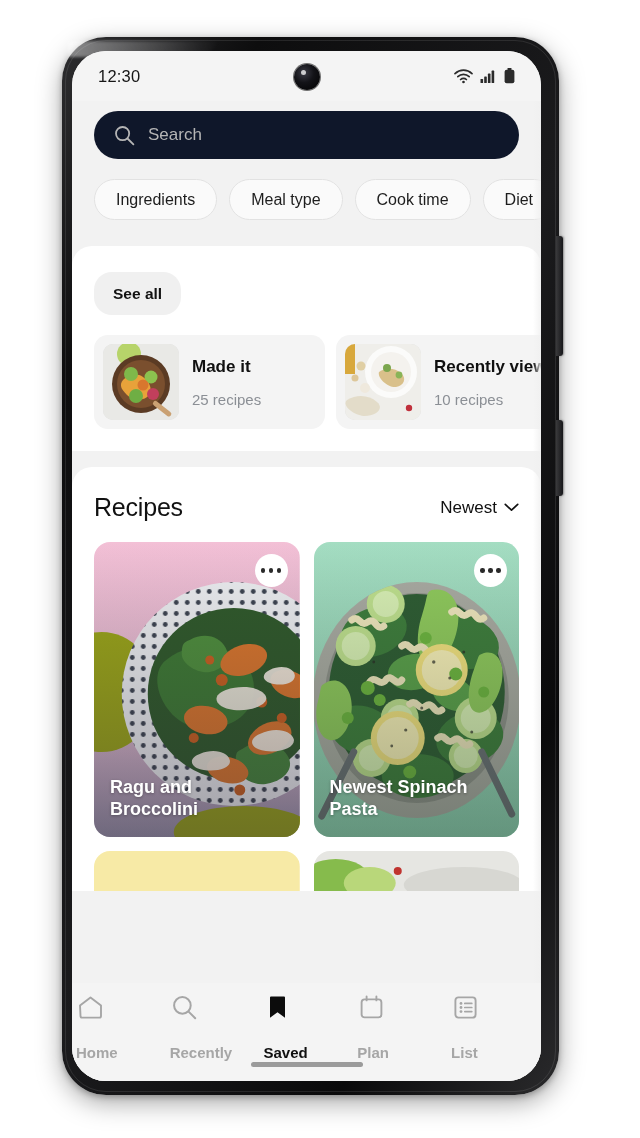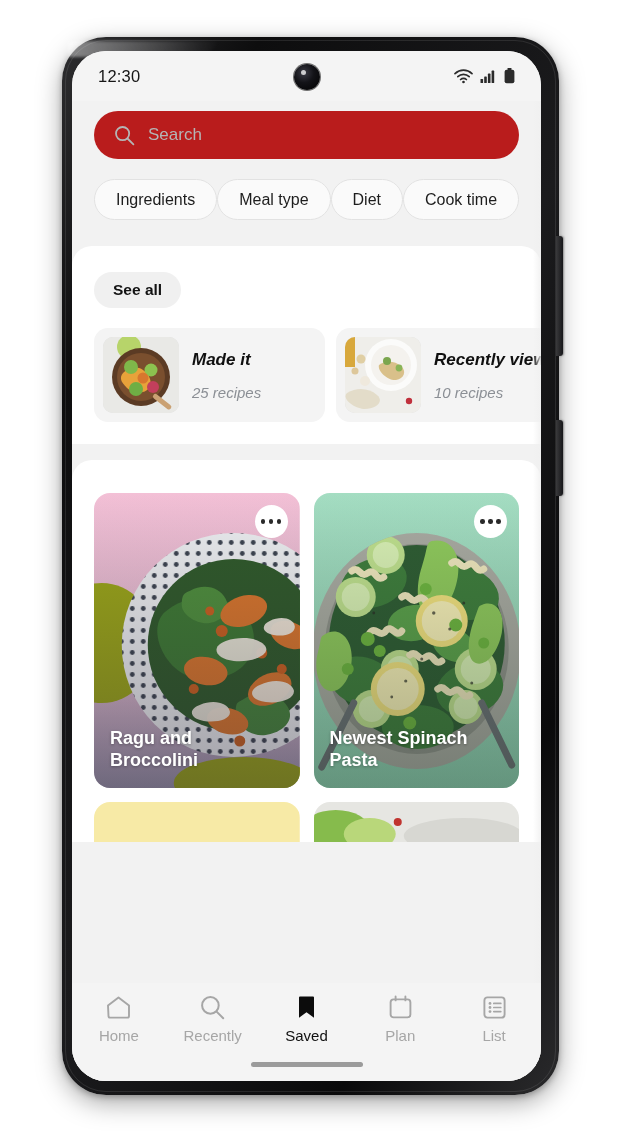--- a/index.html
+++ b/index.html
@@ -62,64 +62,64 @@
   .punchhole::before{
     content:""; position:absolute; left:7px; top:6px; width:5px; height:5px;
     border-radius:50%; background:rgba(255,255,255,.75); filter:blur(.4px);
   }
 
   
   .app{ height:980px; background:#f2f2f2; position:relative; }
 
   .search-wrap{ padding:10px 22px 0; }
   .searchbar{
-    height:48px; background:#b91c1c; border-radius:26px;
+    height:48px; background:#0f172a; border-radius:26px;
     display:flex; align-items:center; gap:13px; padding:0 20px;
   }
   .search-ph{ font-size:17px; color:#b5b5b5; }
 
   .chips{
-    display:flex; padding:20px 22px 0; overflow:hidden;
+    display:flex; gap:12px; padding:20px 22px 0; overflow:hidden;
     white-space:nowrap;
   }
   .chip{
     flex:0 0 auto; height:41px; padding:0 21px;
     border:1px solid #e2e2e2; border-radius:21px; background:#fafafa;
     display:flex; align-items:center; font-size:16px; color:#1d1d1d;
   }
 
   .card-section{
     background:#fff; border-radius:20px 20px 0 0;
     margin-top:26px; padding:26px 22px 22px;
   }
   .card-section.recipes{ border-radius:20px 20px 0 0; margin-top:16px; padding-bottom:0; }
 
   .sec-head{ display:flex; align-items:center; justify-content:space-between; }
   .sec-title{ font-size:25px; font-weight:400; color:#111; letter-spacing:-.2px; }
   .see-all{
-    height:36px; padding:0 19px; border-radius:18px; background:#f0f0f0;
+    height:43px; padding:0 19px; border-radius:18px; background:#f0f0f0;
     display:flex; align-items:center; font-size:15.5px; font-weight:600; color:#121212;
   }
   .sort{
     display:flex; align-items:center; gap:7px;
     font-size:17px; color:#111;
   }
 
   .collections{ display:flex; gap:11px; margin-top:20px; }
   .coll-card{
     flex:0 0 auto; width:231px; height:94px; background:#f4f4f4;
     border-radius:14px; display:flex; align-items:center; gap:13px; padding:9px;
   }
   .coll-thumb{ width:76px; height:76px; border-radius:10px; overflow:hidden; flex:0 0 auto; background:#ddd; }
-  .coll-text{ overflow:hidden;font-style:italic; }
+  .coll-text{ overflow:hidden; }
   .coll-name{ font-size:17px; font-weight:700; color:#101010; white-space:nowrap; }
   .coll-count{ font-size:15px; color:#8b8f95; margin-top:14px; white-space:nowrap; }
 
   .recipe-grid{
-    display:grid; grid-template-columns:repeat(2,1fr); gap:14px; margin-top:7px;
+    display:grid; grid-template-columns:repeat(2,1fr); gap:14px; margin-top:20px;
   }
   .recipe-card{
     position:relative; height:295px; border-radius:16px; overflow:hidden;
   }
   .recipe-card.short{ height:40px; border-radius:16px 16px 0 0; }
   .rc-title{
     position:absolute; left:16px; right:44px; bottom:16px;
     font-size:18px; font-weight:600; color:#fff; line-height:1.26;
     text-shadow:0 1px 3px rgba(0,0,0,.30);
   }
@@ -137,21 +137,21 @@
     box-shadow:0 4px 12px rgba(0,0,0,.18);
   }
 
   
   .bottomnav{
     position:absolute; left:0; right:0; bottom:0; height:98px;
     background:#f4f4f4;
     display:flex; align-items:flex-start; justify-content:space-around;
     padding-top:10px;
   }
-  .navitem{ width:86px; display:flex; flex-direction:column; align-items:center; gap:5px; }
+  .navitem{ width:86px; display:flex; flex-direction:column; align-items:flex-start; gap:22px;font-weight:bold; }
   .navlabel{ font-size:15px; color:#a6a6a6; }
   .navitem.active .navlabel{ color:#101010; }
   .homebar{
     position:absolute; left:50%; transform:translateX(-50%); bottom:14px;
     width:112px; height:5px; border-radius:3px; background:#9b9b9b;
   }
   .clip-right{
     position:absolute; top:0; right:0; width:8px; height:980px;
     background:linear-gradient(90deg,rgba(255,255,255,0),rgba(240,240,240,.85));
     pointer-events:none;
@@ -200,22 +200,22 @@
             <circle cx="8.6" cy="8.6" r="6.6" stroke="#b5b5b5" stroke-width="1.8" fill="none"></circle>
             <path d="M13.5 13.5L19.4 19.4" stroke="#b5b5b5" stroke-width="1.8" stroke-linecap="round"></path>
           </svg>
           <span class="search-ph">Search</span>
         </div>
       </div>
 
       <div class="chips">
         <div class="chip">Ingredients</div>
         <div class="chip">Meal type</div>
+        <div class="chip">Cook time</div>
         <div class="chip">Diet</div>
-        <div class="chip">Cook time</div>
       </div>
 
       <div class="card-section">
         <div class="sec-head">
           <div class="see-all">See all</div>
         </div>
 
         <div class="collections">
 
           <div class="coll-card">
@@ -260,20 +260,29 @@
             <div class="coll-text">
               <div class="coll-name">Recently viewed</div>
               <div class="coll-count">10 recipes</div>
             </div>
           </div>
 
         </div>
       </div>
 
       <div class="card-section recipes">
+        <div class="sec-head">
+          <div class="sec-title">Recipes</div>
+          <div class="sort">
+            <span>Newest</span>
+            <svg width="15" height="9" viewBox="0 0 15 9">
+              <path d="M1.3 1.4L7.5 7.2 13.7 1.4" stroke="#111" stroke-width="1.7" fill="none" stroke-linecap="round" stroke-linejoin="round"></path>
+            </svg>
+          </div>
+        </div>
 
         <div class="recipe-grid">
 
           <div class="recipe-card">
             <svg width="100%" height="100%" viewBox="0 0 206 295" preserveAspectRatio="xMidYMid slice">
               <defs>
                 <linearGradient id="pinkbg" x1="0" y1="0" x2="0" y2="1">
                   <stop offset="0%" stop-color="#f3c0d6"></stop>
                     <stop offset="60%" stop-color="#dfb8cd"></stop>
                     <stop offset="100%" stop-color="#9a93ab"></stop>

